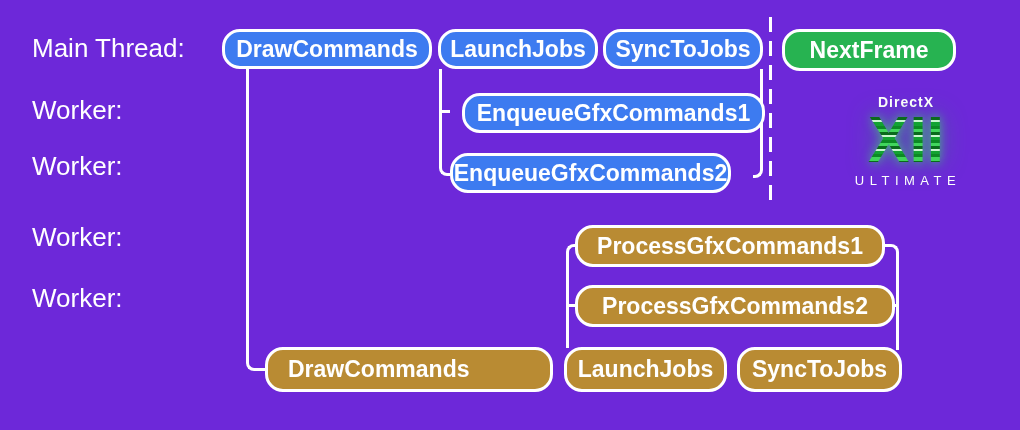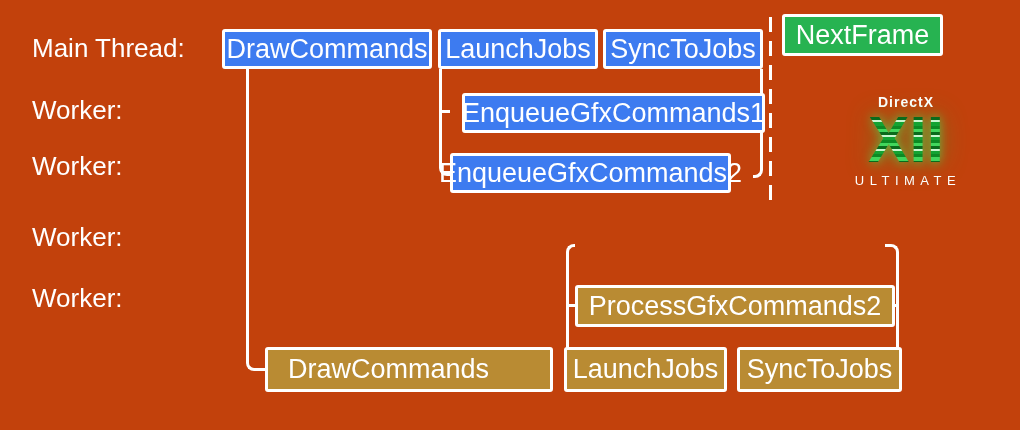--- a/index.html
+++ b/index.html
@@ -1,29 +1,30 @@
 <!DOCTYPE html>
 <html><head>
 <meta charset="utf-8">
 <style>
   html,body { margin:0; padding:0; background:#000; }
   .stage {
-    position:relative; width:1020px; height:430px; background:#c2410c;
+    position:relative; width:1020px; height:430px; background:#6d28d9;
     overflow:hidden; font-family:"Liberation Sans", sans-serif;
   }
   .lbl {
     position:absolute; left:32px; color:#ffffff; font-size:26px;
     transform:translateY(-50%); white-space:nowrap; line-height:1;
   }
   .box {
     position:absolute; box-sizing:border-box;
-    border:3px solid #ffffff; border-radius:3px;
-    color:#ffffff; font-size:27px; line-height:1;
+    border:3px solid #ffffff; border-radius:18px;
+    color:#ffffff; font-size:23px; line-height:1;
     display:flex; align-items:center; justify-content:center;
     white-space:nowrap;
+    font-weight:bold;
   }
   .blue  { background:#3D7BF0; }
   .gold  { background:#B98B33; }
   .green { background:#27B351; }
   .left-text { justify-content:flex-start; padding-left:20px; }
 
   .conn { position:absolute; box-sizing:border-box; }
   .stub { position:absolute; background:#ffffff; height:3px; }
 
   #conn-main { left:246px; top:69px;  width:19px; height:302px;
@@ -84,25 +85,26 @@
   <div class="conn" id="conn-bl"></div>
   <div class="stub" id="stub-bl"></div>
   <div class="conn" id="conn-br"></div>
   <div class="stub" id="stub-br"></div>
 
   <div id="frame-divider"></div>
 
   <div class="box blue" style="left:222px; top:29px; width:210px; height:40px;">DrawCommands</div>
   <div class="box blue" style="left:438px; top:29px; width:160px; height:40px;">LaunchJobs</div>
   <div class="box blue" style="left:603px; top:29px; width:160px; height:40px;">SyncToJobs</div>
-  <div class="box green" style="left:782px; top:14px; width:161px; height:42px;">NextFrame</div>
+  <div class="box green" style="left:782px; top:29px; width:174px; height:42px;">NextFrame</div>
 
   <div class="box blue" style="left:450px; top:93px; width:303px; height:40px;margin-left:12px;">EnqueueGfxCommands1</div>
   <div class="box blue" style="left:450px; top:153px; width:281px; height:40px;">EnqueueGfxCommands2</div>
 
+  <div class="box gold" style="left:575px; top:225px; width:310px; height:42px;">ProcessGfxCommands1</div>
   <div class="box gold" style="left:575px; top:285px; width:320px; height:42px;">ProcessGfxCommands2</div>
 
   <div class="box gold left-text" style="left:265px; top:347px; width:288px; height:45px;">DrawCommands</div>
   <div class="box gold" style="left:564px; top:347px; width:163px; height:45px;">LaunchJobs</div>
   <div class="box gold" style="left:737px; top:347px; width:165px; height:45px;">SyncToJobs</div>
 
   <div class="logo">
     <div class="logo-brand">DirectX</div>
     <div class="logo-xii">XII</div>
     <div class="logo-tier">ULTIMATE</div>

